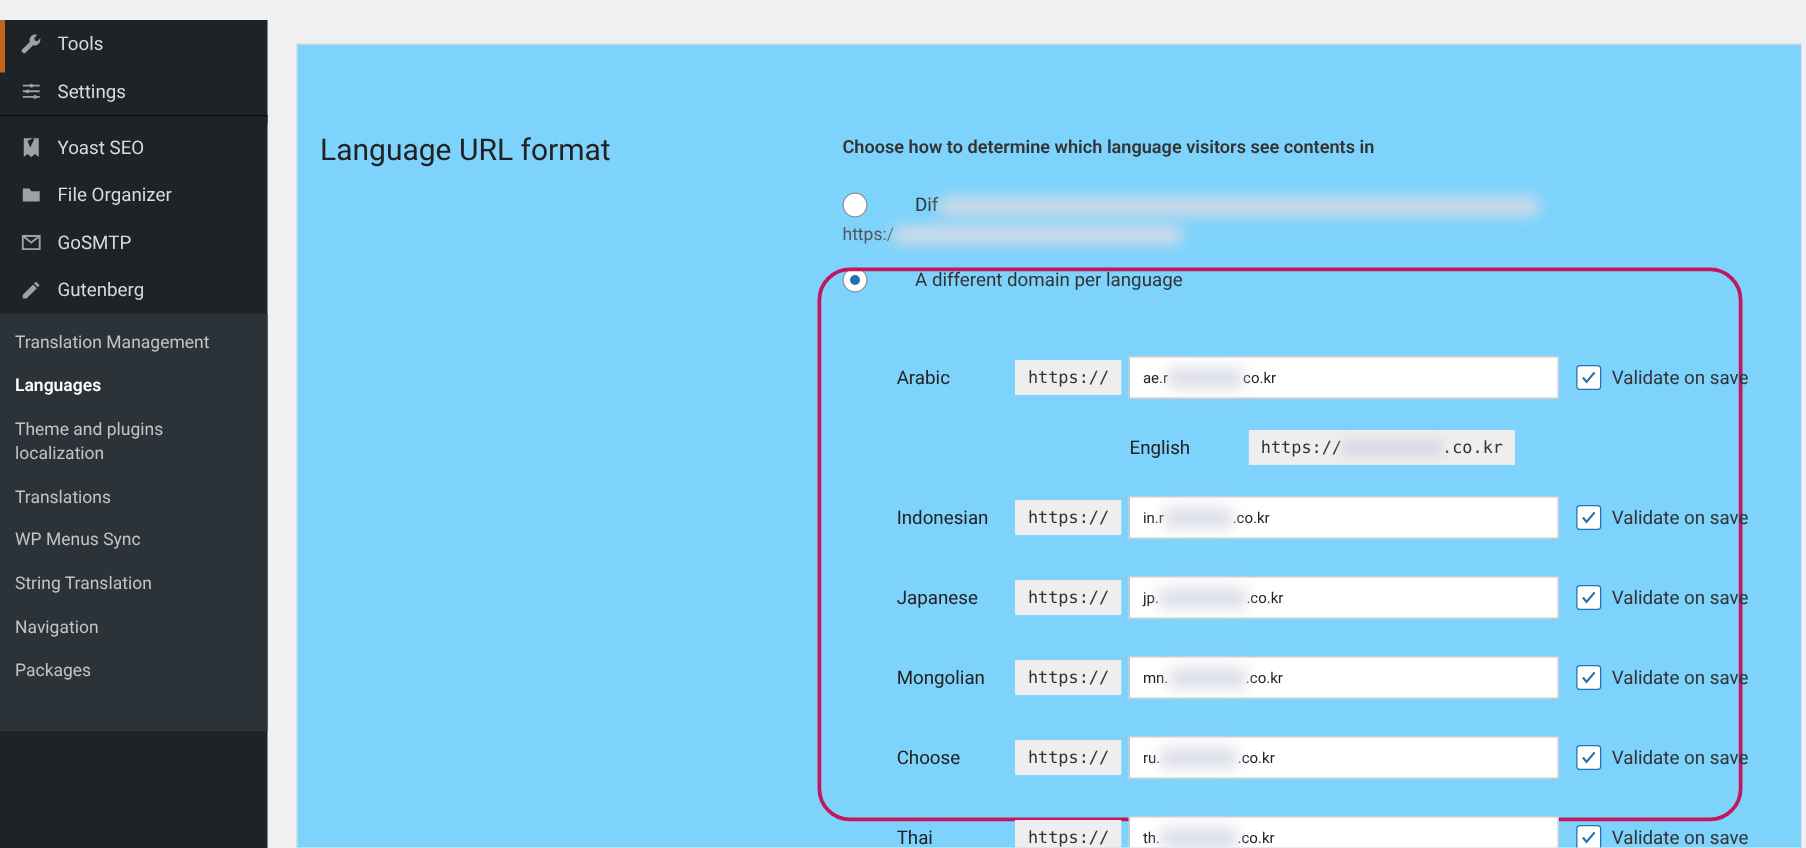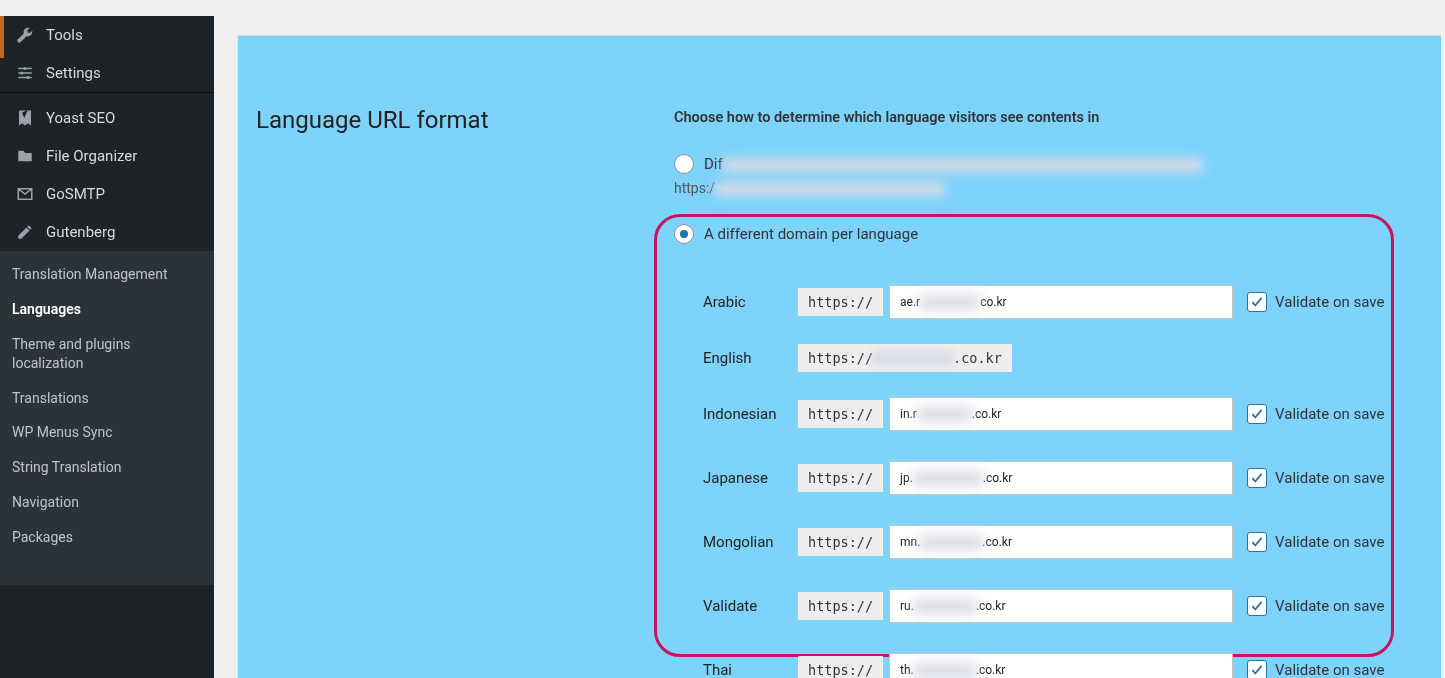--- a/index.html
+++ b/index.html
@@ -111,20 +111,21 @@
     font-weight: 600;
     color: #333;
     margin-bottom: 28px;
   }
   .radio-row {
     display: flex;
     align-items: center;
     margin-bottom: 6px;
     color: #333;
     font-size: 15px;
+    gap: 28px;
   }
   .radio {
     width: 18px; height: 18px;
     border: 1px solid #8c8f94;
     border-radius: 50%;
     margin-right: 10px;
     background: #fff;
     display: inline-flex;
     align-items: center;
     justify-content: center;
@@ -132,21 +133,21 @@
   .radio.checked::after {
     content: "";
     width: 8px; height: 8px;
     border-radius: 50%;
     background: #2271b1;
   }
   .radio-desc {
     font-size: 14px;
     color: #555;
     margin-left: 0px;
-    margin-bottom: 28px;
+    margin-bottom: 18px;
   }
   .blur-span {
     display: inline-block;
     filter: blur(6px);
     background: #d9dbe6;
     height: 14px;
     vertical-align: middle;
     border-radius: 2px;
   }
 
@@ -167,20 +168,21 @@
   .lang-table {
     position: absolute;
     left: 465px;
     top: 234px;
     width: 710px;
   }
   .lang-row {
     display: flex;
     align-items: center;
     height: 64px;
+    justify-content: center;
   }
   .lang-name {
     width: 95px;
     font-size: 15px;
     color: #222;
   }
   .proto {
     font-family: ui-monospace, Menlo, Consolas, monospace;
     font-size: 13.5px;
     background: #eeeeee;
@@ -396,21 +398,21 @@
       </span>
       <span class="chk">
         <svg viewBox="0 0 24 24">
             <polyline points="4 12 9 18 20 5"></polyline>
           </svg>
       </span>
       <span class="val-label">Validate on save</span>
     </div>
 
     <div class="lang-row">
-      <span class="lang-name">Validate</span>
+      <span class="lang-name">Choose</span>
       <span class="proto">https://</span>
       <span class="domain-input">
         <span>ru.</span>
           <span class="blur-span" style="width:62px;"></span>
           <span>.co.kr</span>
       </span>
       <span class="chk">
         <svg viewBox="0 0 24 24">
             <polyline points="4 12 9 18 20 5"></polyline>
           </svg>

